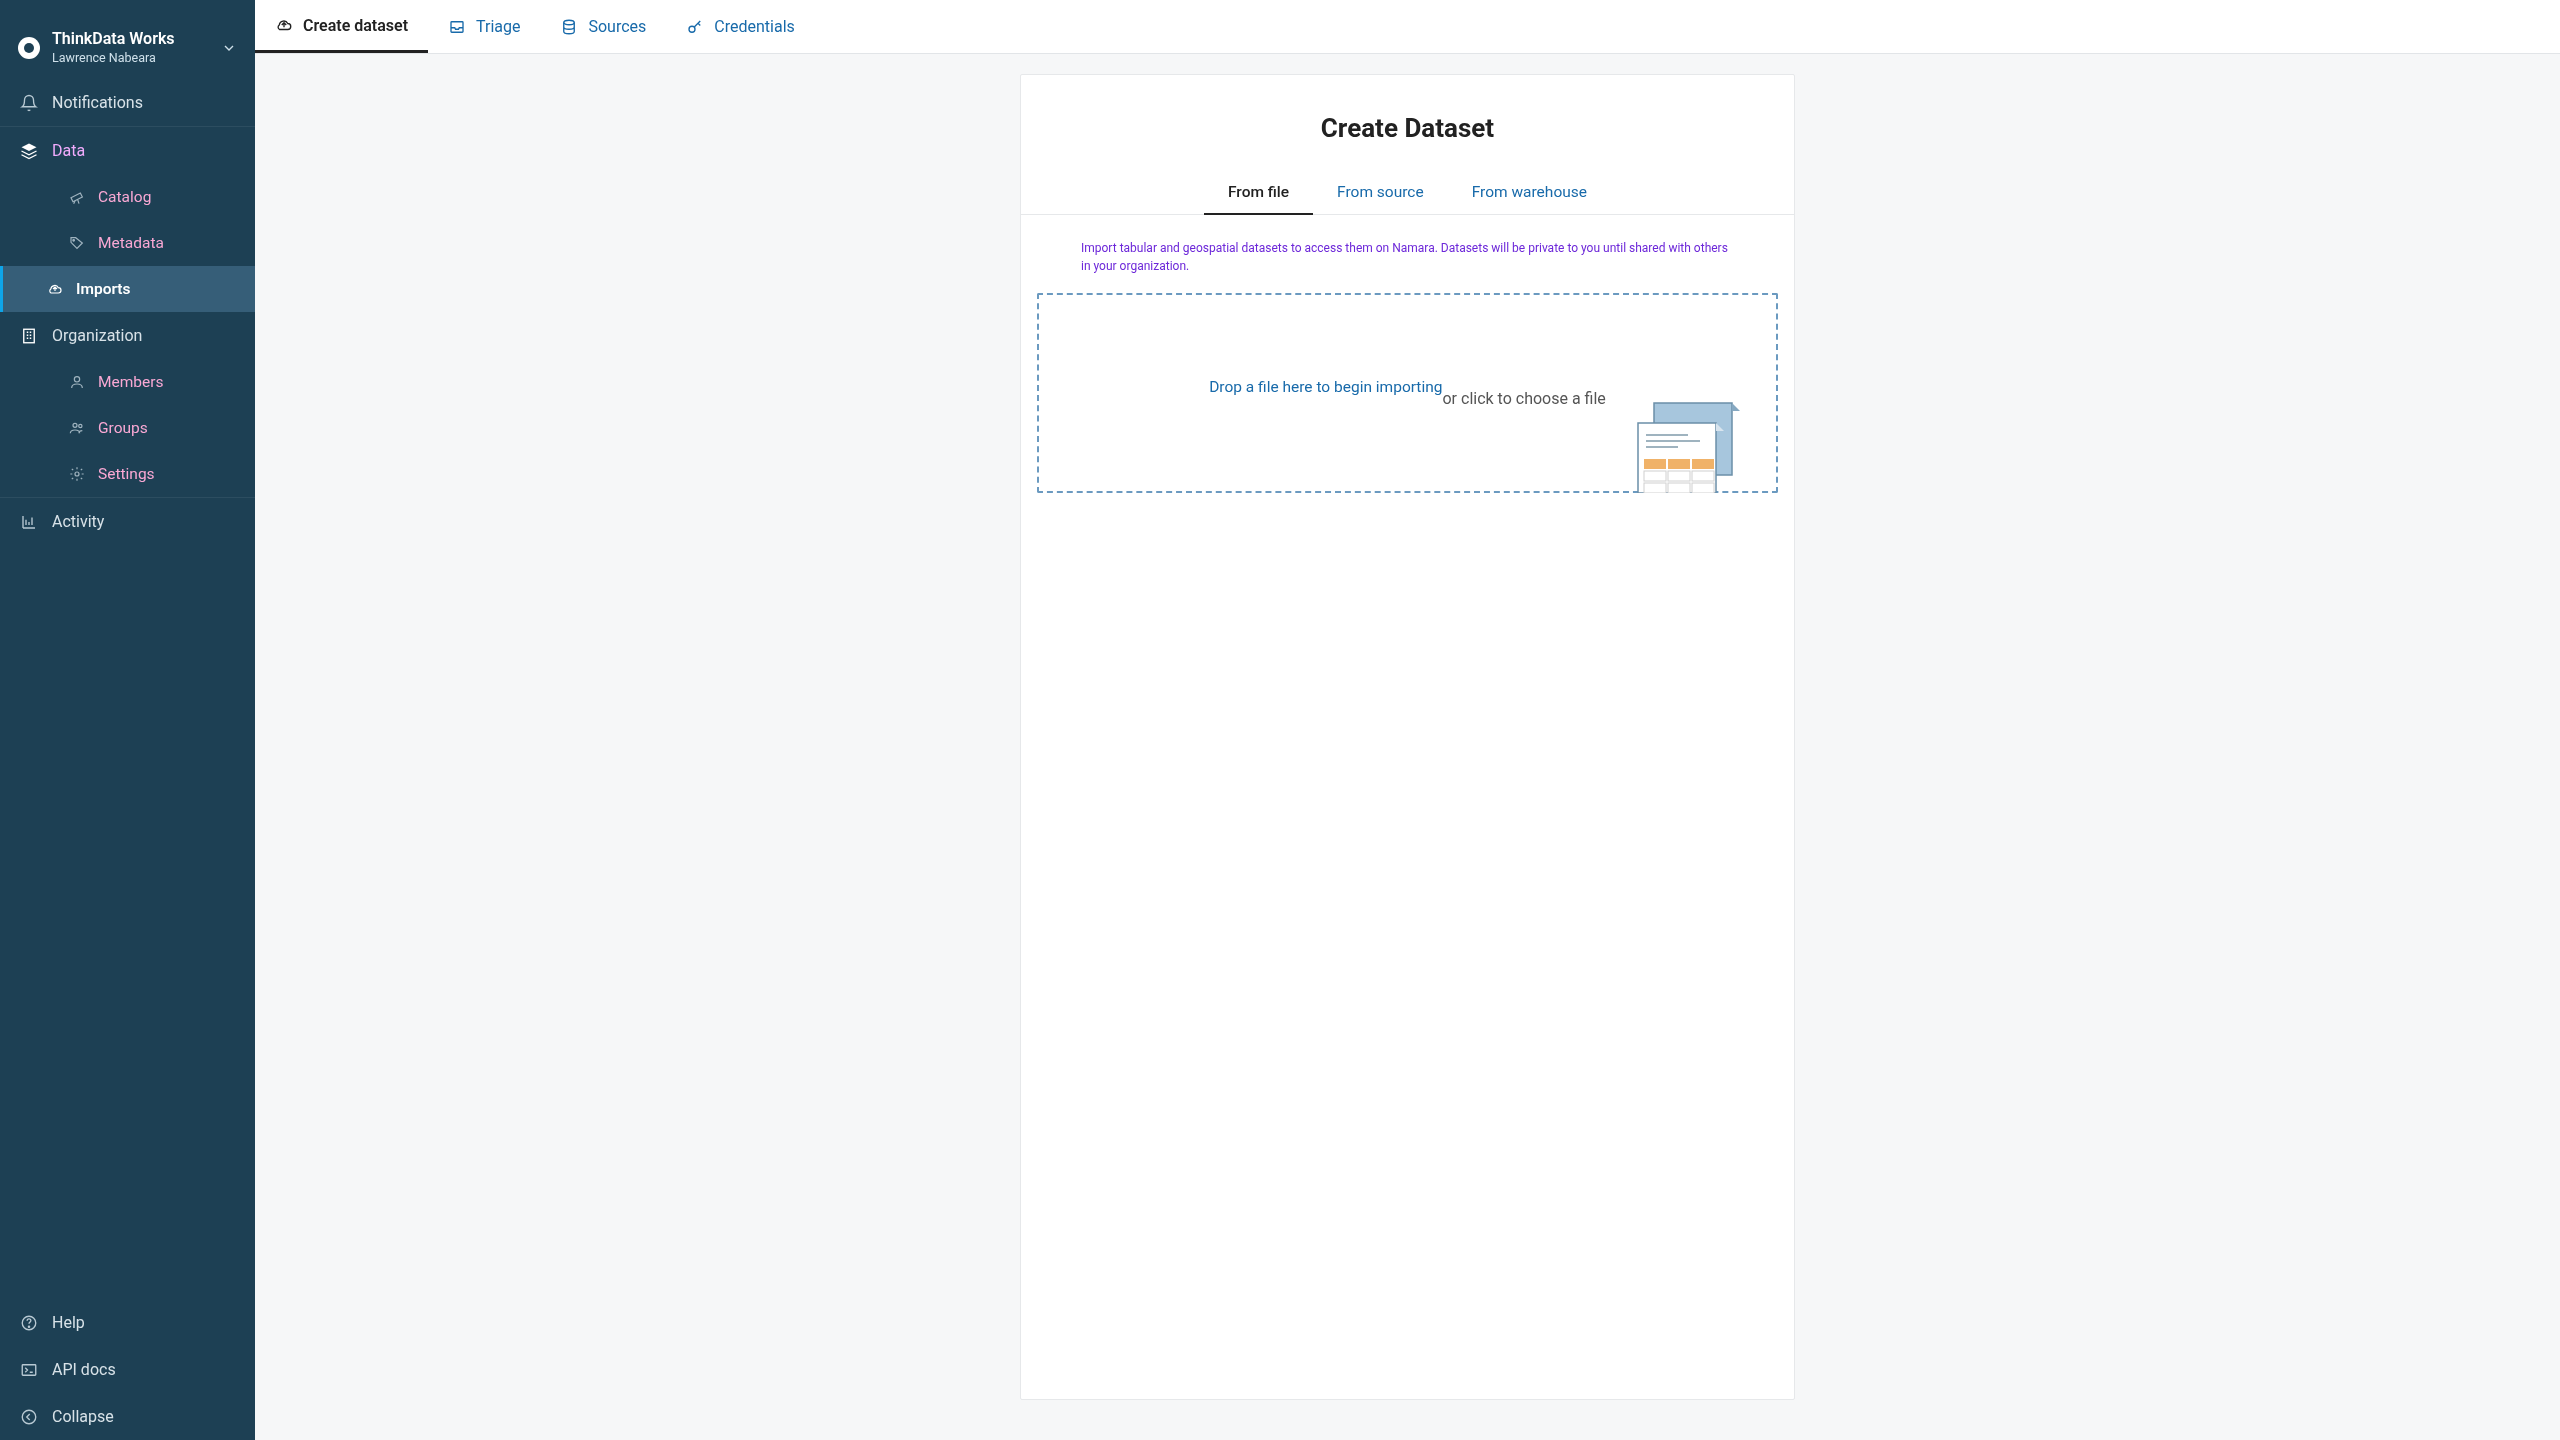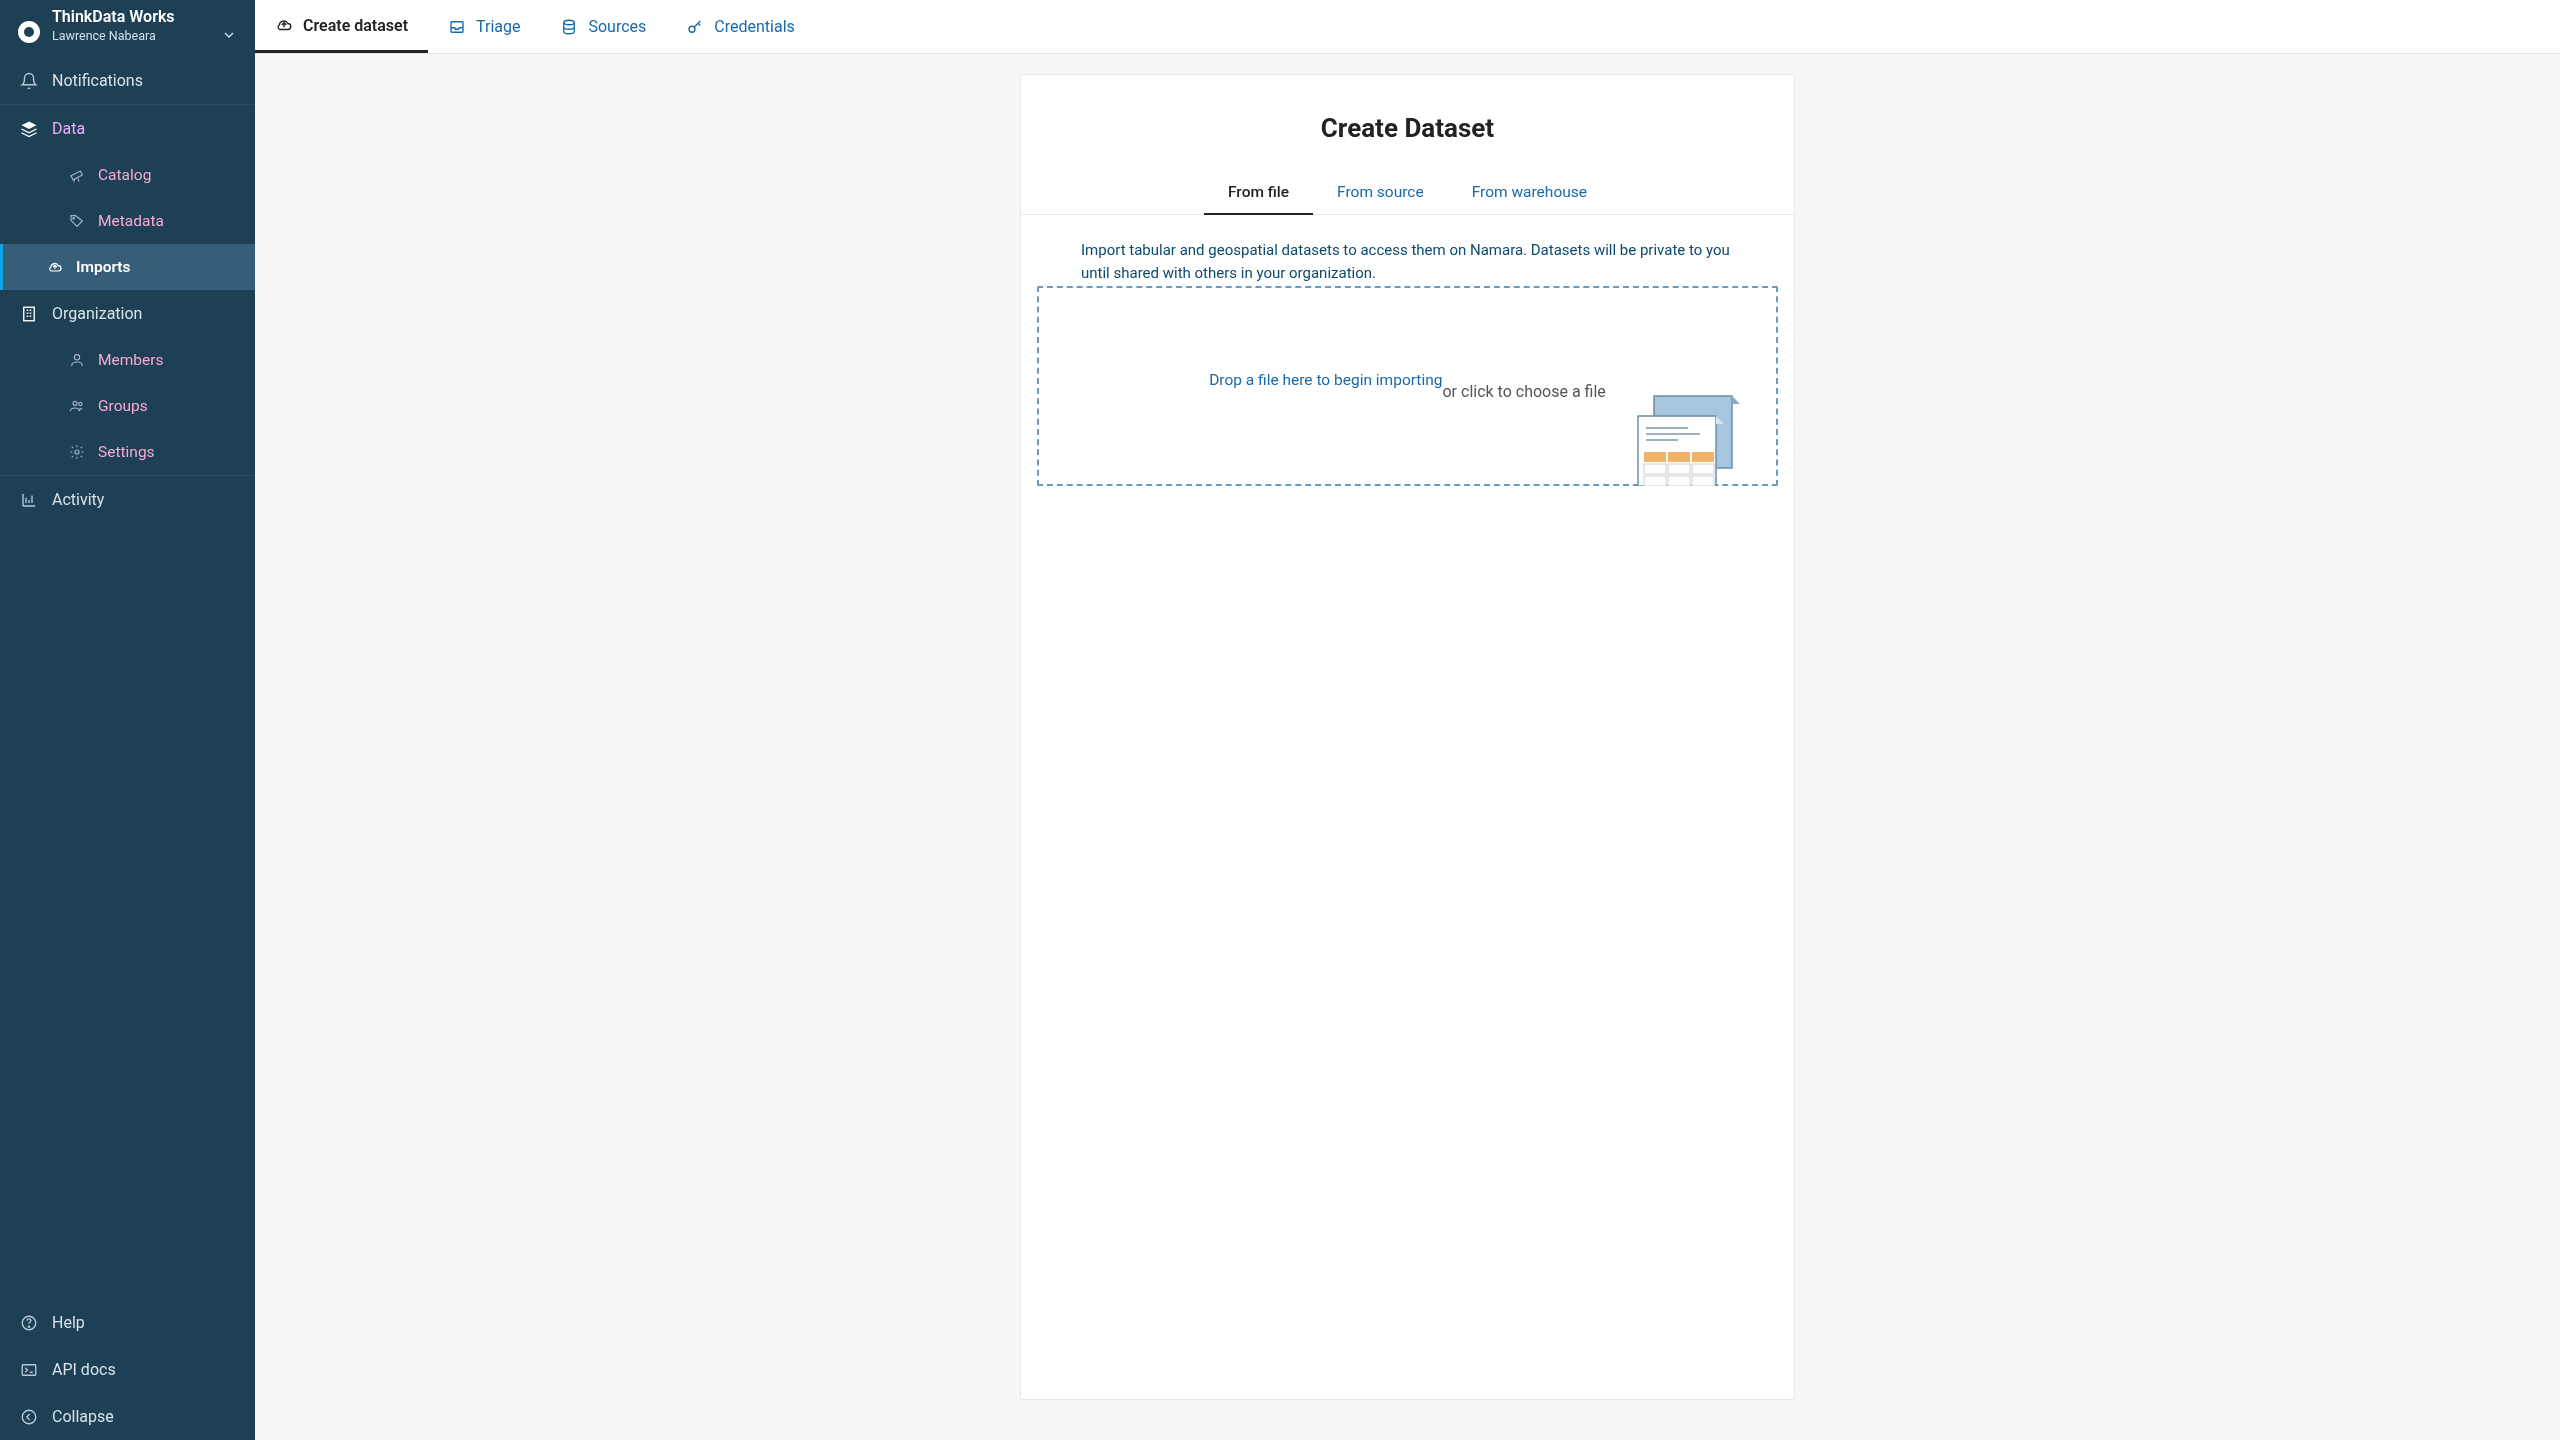--- a/index.html
+++ b/index.html
@@ -17,22 +17,22 @@
   .sidebar {
     width: 255px;
     background: #1d4054;
     color: #d8e2e8;
     display: flex;
     flex-direction: column;
     flex-shrink: 0;
   }
   .org-header {
     display: flex;
-    align-items: flex-end;
-    padding: 8px 18px 14px 18px;
+    align-items: center;
+    padding: 30px 18px 14px 18px;
     cursor: pointer;
   }
   .org-logo {
     width: 22px; height: 22px;
     border-radius: 50%;
     background: #ffffff;
     display: flex; align-items: center; justify-content: center;
     margin-right: 12px;
     flex-shrink: 0;
   }
@@ -150,24 +150,24 @@
     color: #186aaa;
     text-align: center;
   }
   .source-tab.active {
     color: #222;
     font-weight: 500;
     border-bottom: 2px solid #222;
     margin-bottom: -1px;
   }
   .desc {
-    font-size: 15px;
+    font-size: 12px;
     line-height: 1.5;
-    color: #0c4a6e;
-    margin: 0 -44px 2px;
+    color: #6d28d9;
+    margin: 0 -44px 18px;
     padding: 0 44px;
   }
   .dropzone {
     border: 2px dashed #6b9ac0;
     border-radius: 2px;
     height: 200px;
     margin: 0 -44px;
     position: relative;
     display: flex;
     flex-direction: row;

